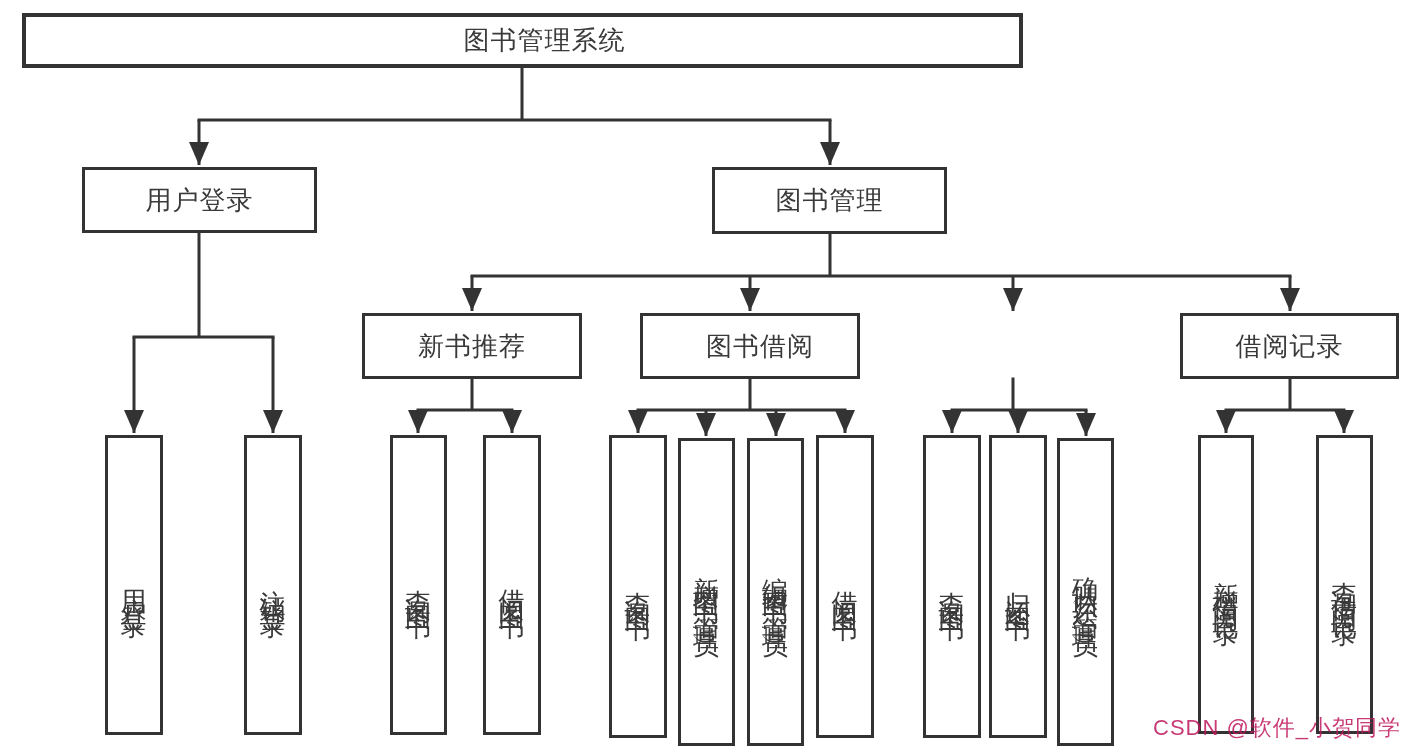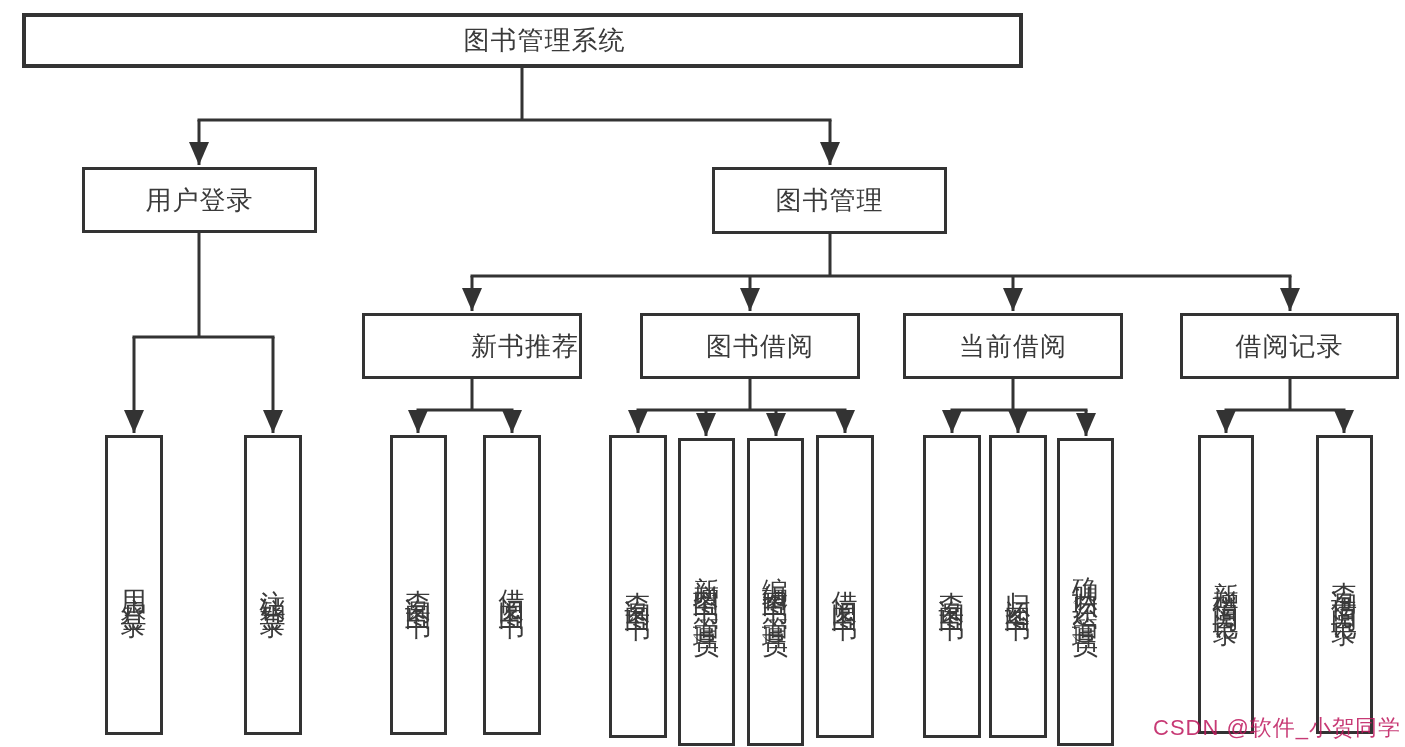--- a/index.html
+++ b/index.html
@@ -93,28 +93,25 @@
     <span class="lbl">图书管理系统</span>
   </div>
 
   <div class="node" style="left:82px;top:167px;width:235px;height:66px;">
     <span class="lbl">用户登录</span>
   </div>
   <div class="node" style="left:712px;top:167px;width:235px;height:67px;justify-content:center;">
     <span class="lbl">图书管理</span>
   </div>
 
-  <div class="node" style="left:362px;top:313px;width:220px;height:66px;justify-content:flex-end;">
+  <div class="node" style="left:362px;top:313px;width:220px;height:66px;">
     <span class="lbl">新书推荐</span>
   </div>
   <div class="node" style="left:640px;top:313px;width:220px;height:66px;padding-left:20px;">
     <span class="lbl">图书借阅</span>
-  </div>
-  <div class="node" style="left:903px;top:313px;width:220px;height:66px;">
-    <span class="lbl">当前借阅</span>
   </div>
   <div class="node" style="left:1180px;top:313px;width:219px;height:66px;">
     <span class="lbl">借阅记录</span>
   </div>
 
   <div class="node v" style="left:105px;top:435px;width:58px;height:300px;">
     <span class="lbl">用户登录</span>
   </div>
   <div class="node v" style="left:244px;top:435px;width:58px;height:300px;">
     <span class="lbl">注销登录</span>

